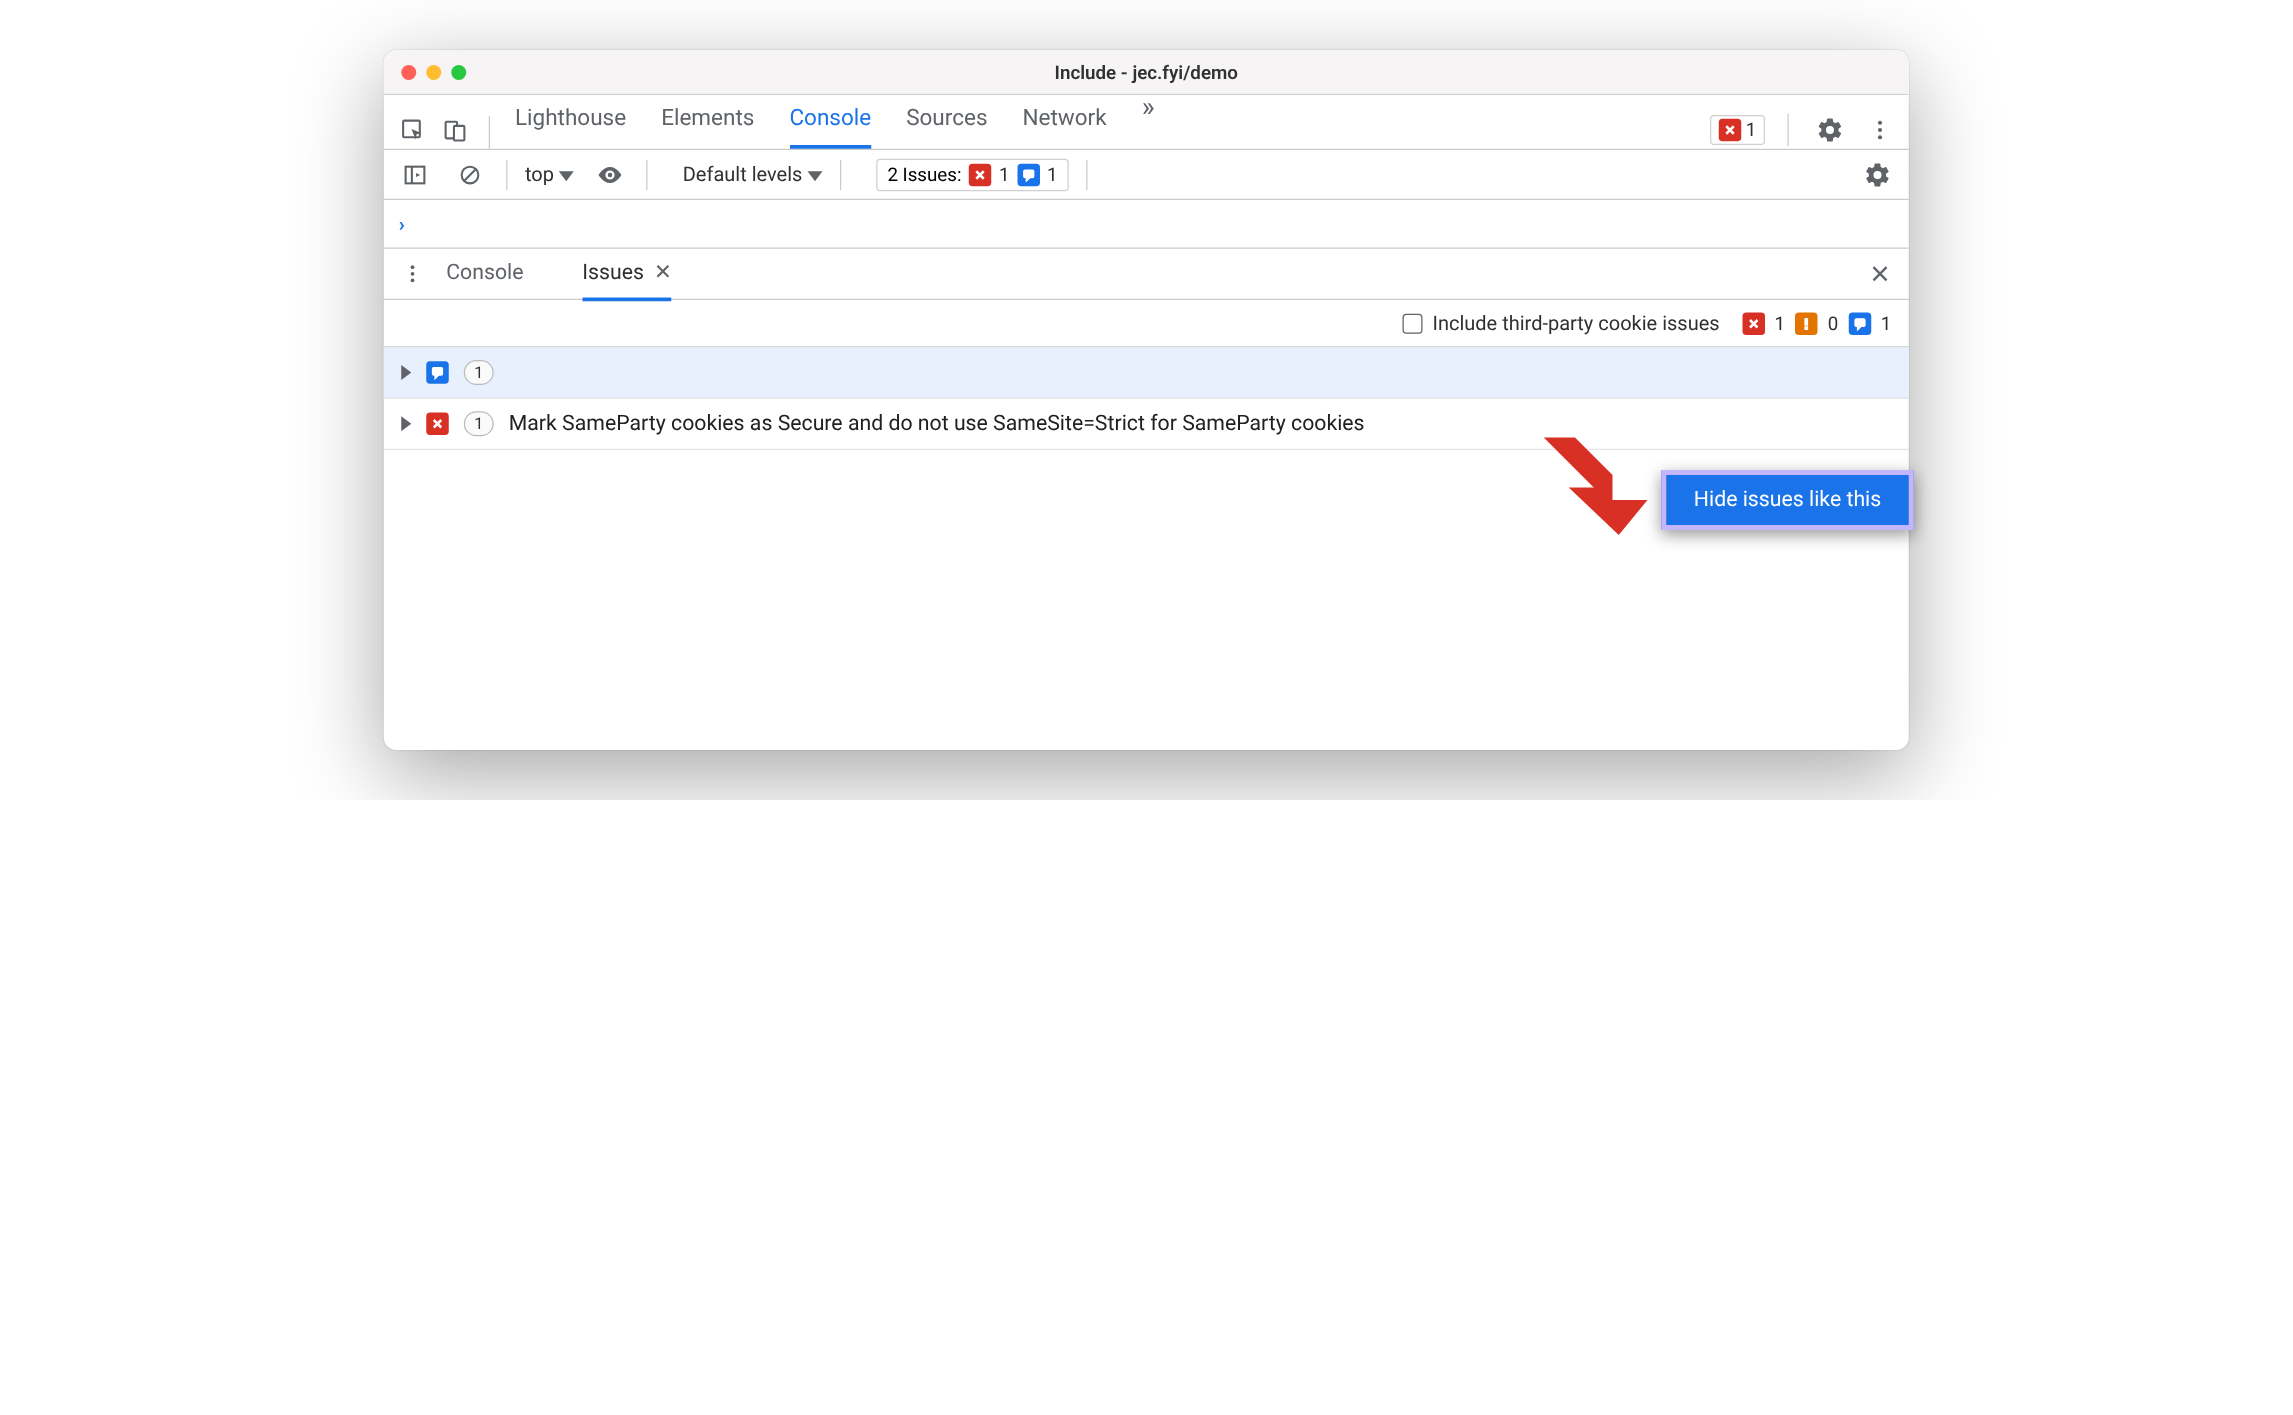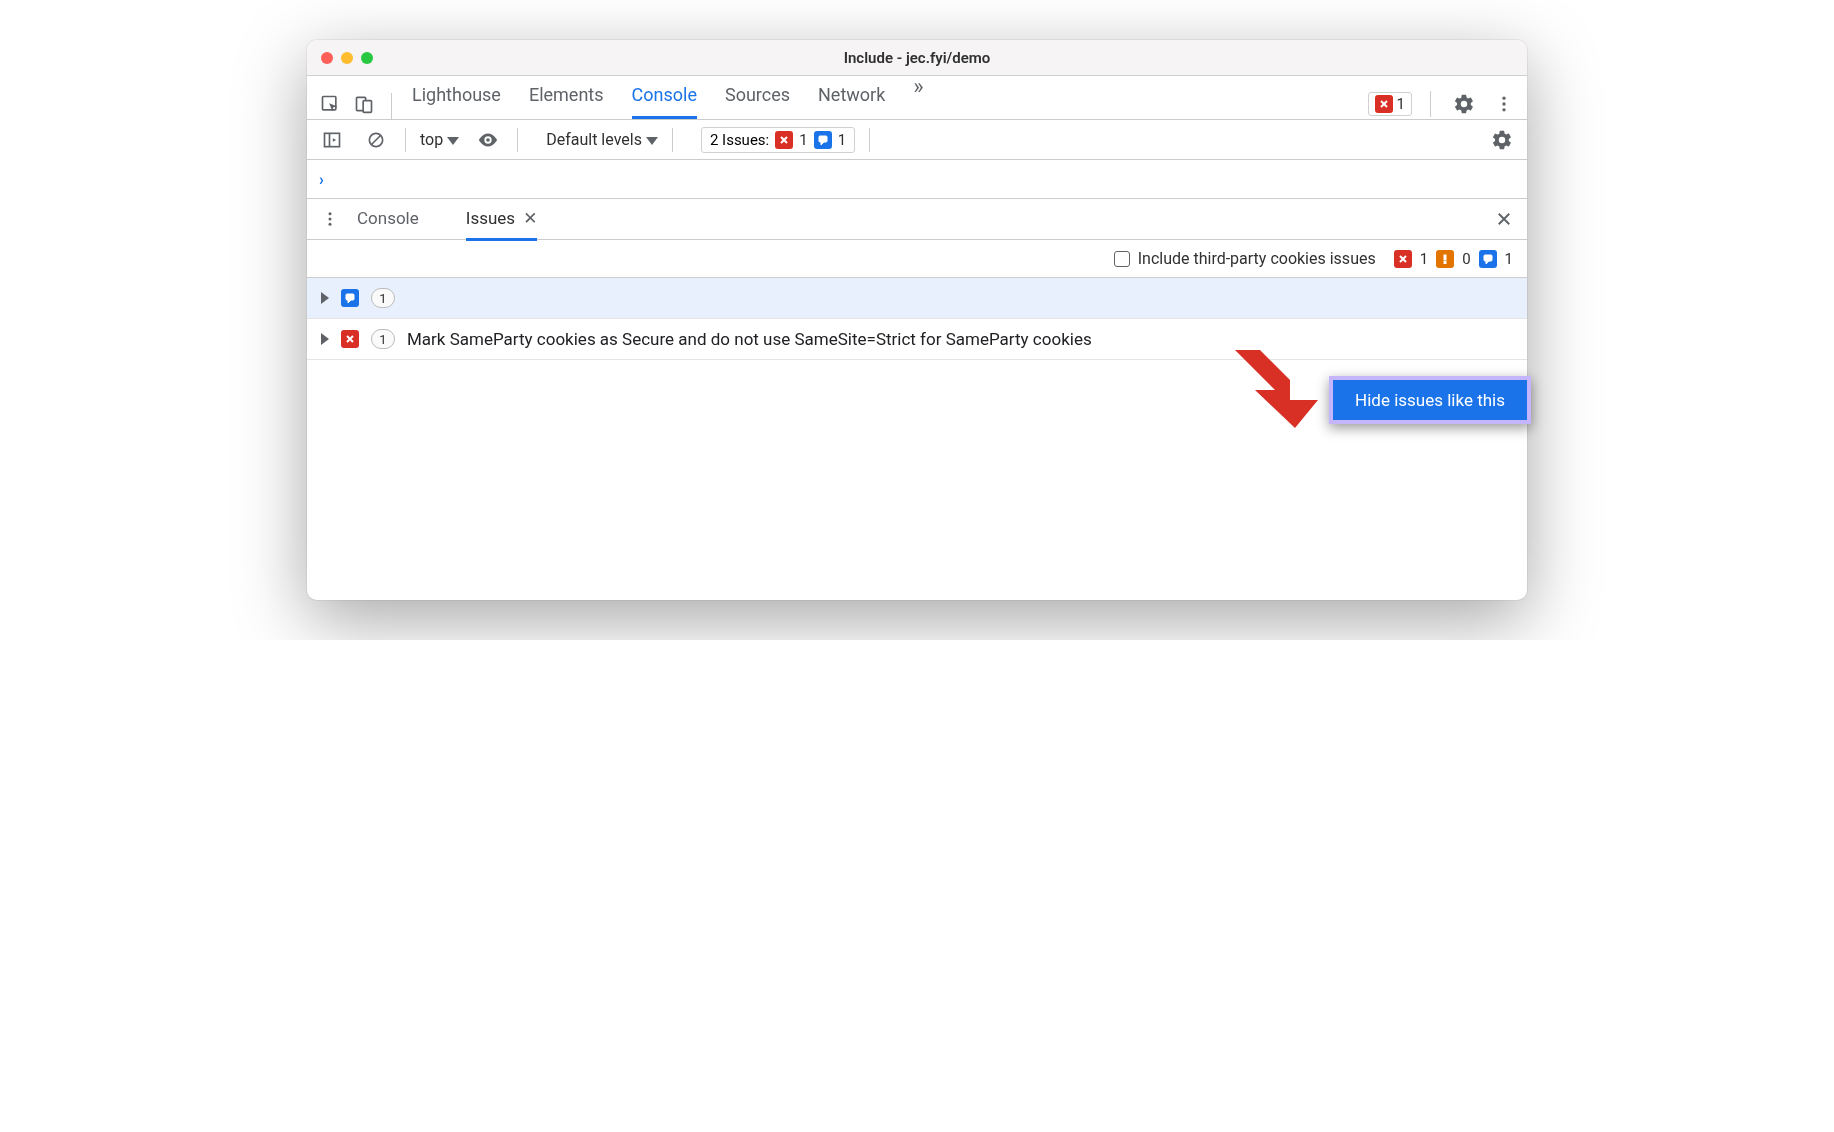--- a/index.html
+++ b/index.html
@@ -190,21 +190,21 @@
     <div class="iconbtn" style="margin-left:auto">
       <svg width="18" height="18" viewBox="0 0 24 24" stroke="#5f6368" stroke-width="2.5" fill="none">
           <path d="M5 5 L19 19 M19 5 L5 19"></path>
         </svg>
     </div>
   </div>
 
   <div class="issues-toolbar">
     <div style="display:flex;align-items:center;gap:8px">
       <span class="checkbox"></span>
-      <span>Include third-party cookies issues</span>
+      <span>Include third-party cookie issues</span>
     </div>
     <div class="counts">
       <span class="sq red">
           <svg viewBox="0 0 12 12">
             <path d="M3 3 L9 9 M9 3 L3 9" stroke="#fff" stroke-width="2" fill="none"></path>
           </svg>
         </span>
       <span class="count">1</span>
       <span class="sq orange">
           <svg viewBox="0 0 12 12">

